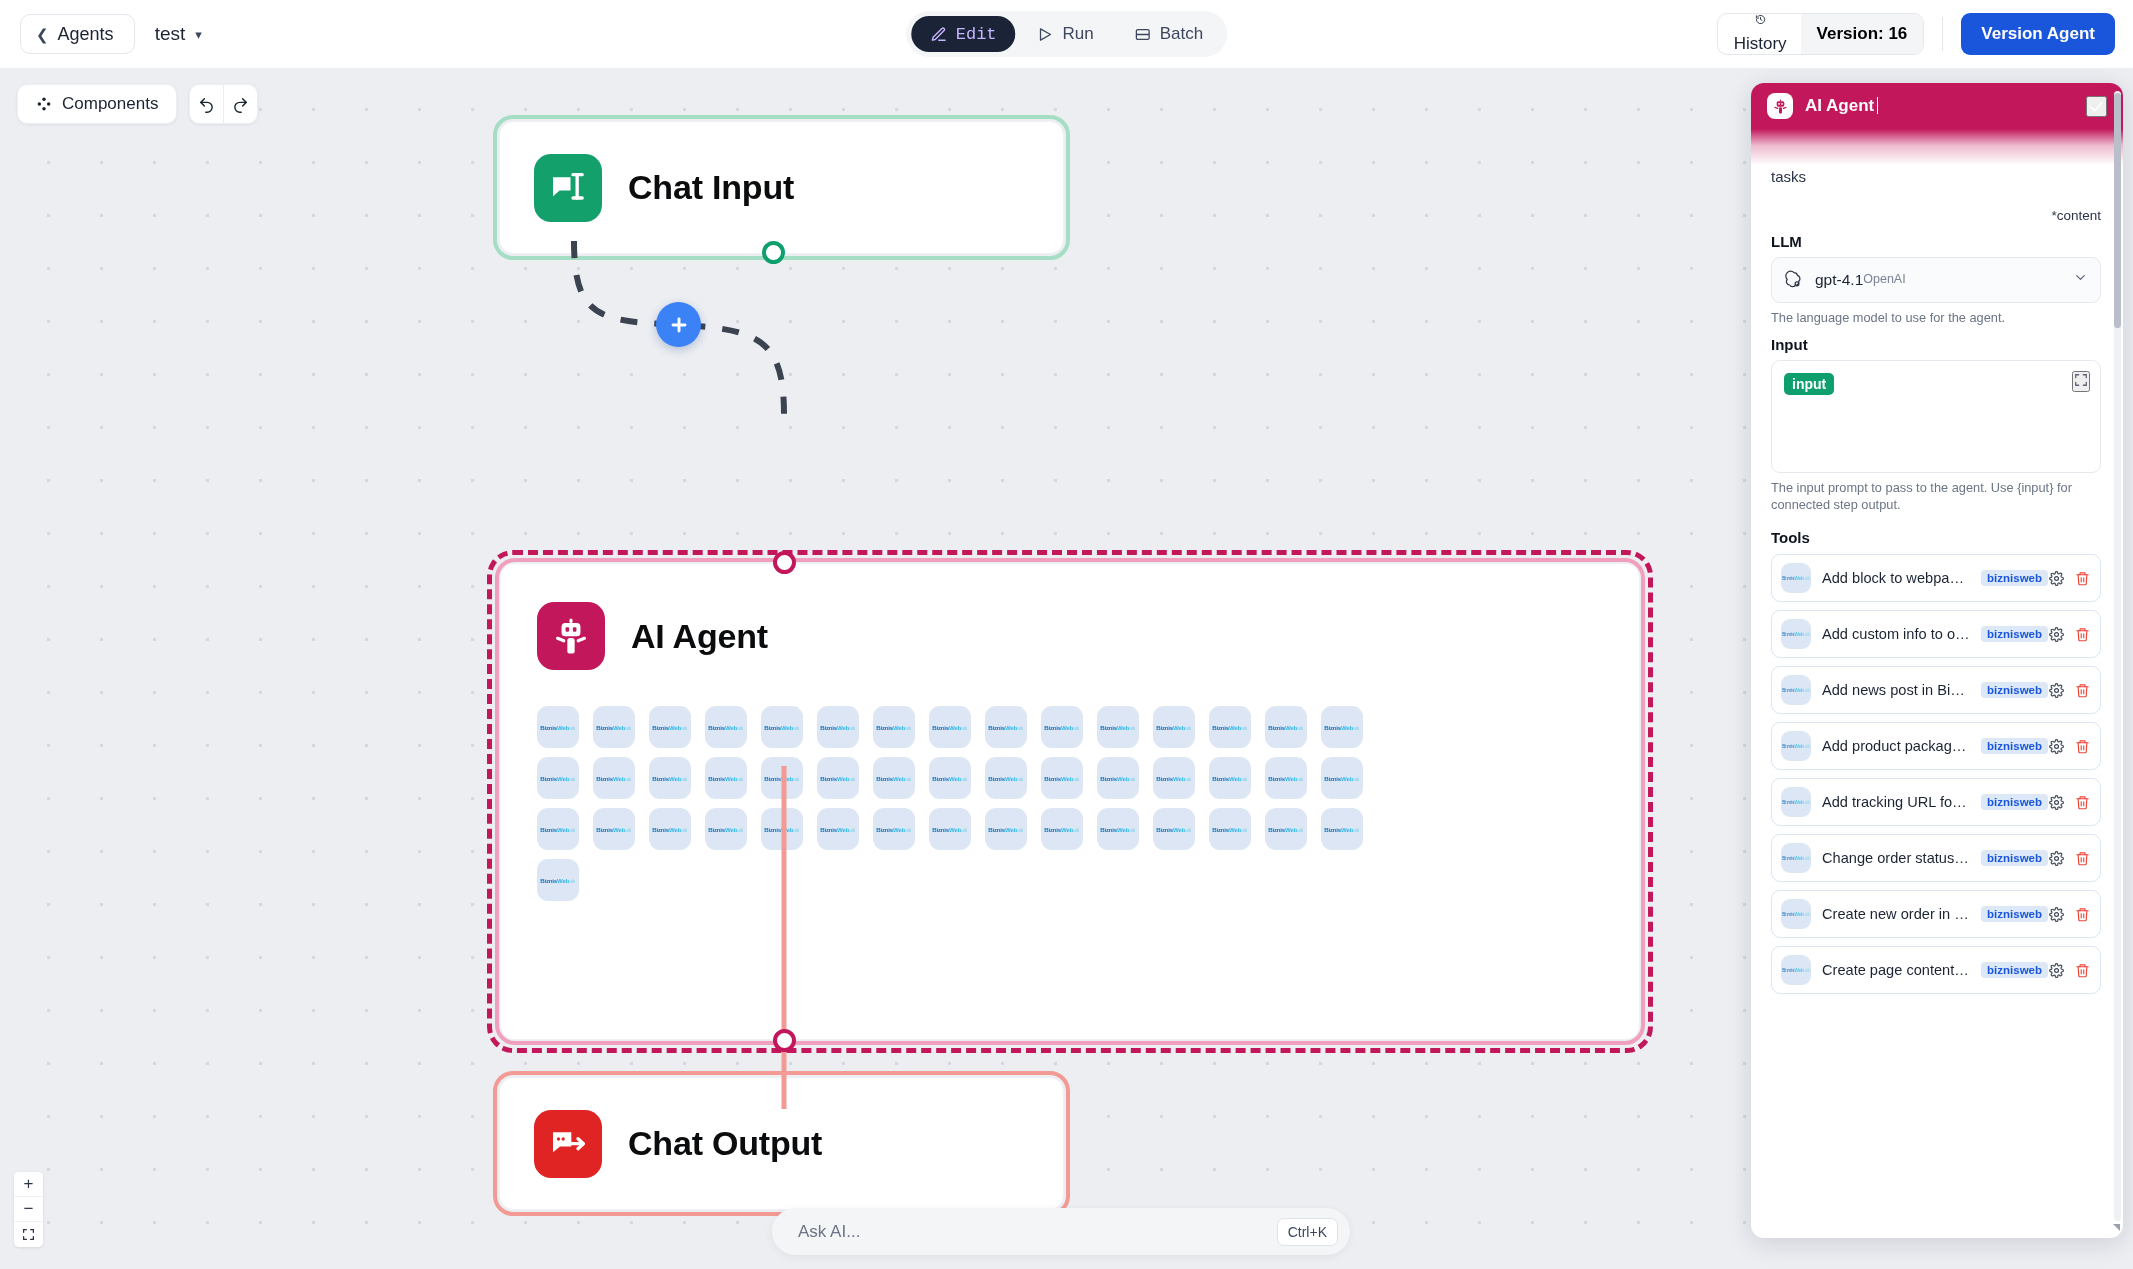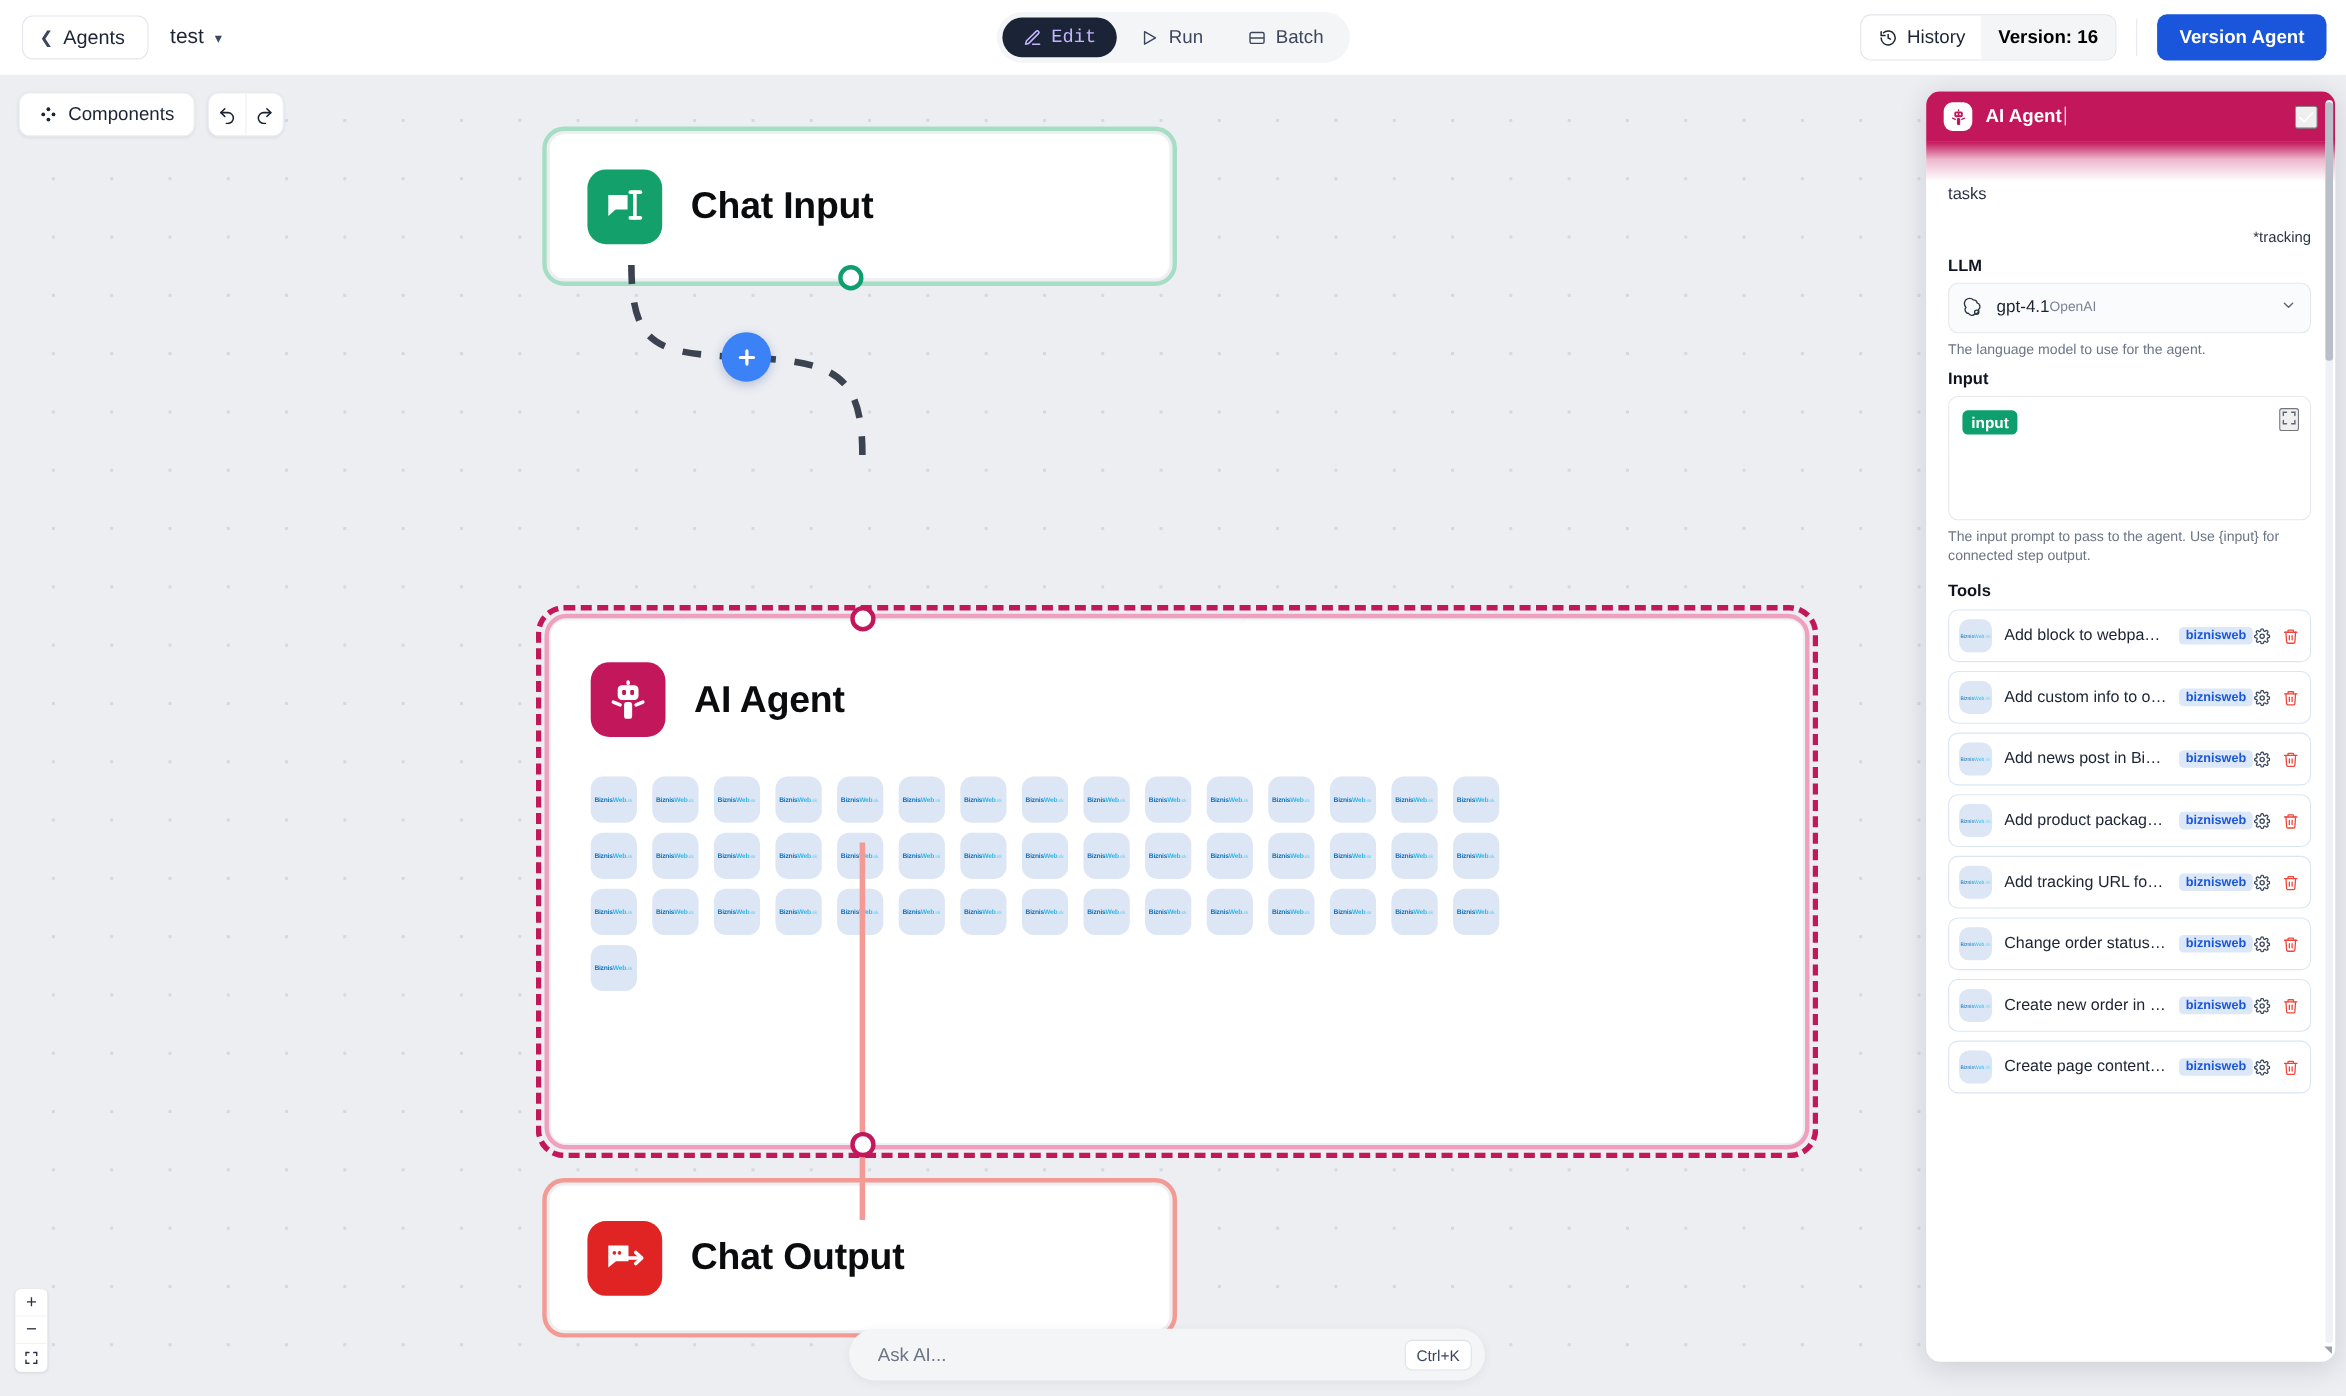--- a/index.html
+++ b/index.html
@@ -49,21 +49,21 @@
   .tb-right {
     position: absolute; right: 18px; display: flex; align-items: center; gap: 18px;
   }
   .hist-group {
     display: flex; align-items: center; height: 42px;
     border: 1px solid #e3e6ec; border-radius: 10px; overflow: hidden; background: #fff;
   }
   .hist-btn {
     display: flex; align-items: center; gap: 9px; height: 100%;
     padding: 0 14px 0 16px; font-size: 17px; color: #1c2433;
-    background: transparent; border: none; cursor: pointer;
+    background: transparent; border: none; cursor: pointer; flex-direction: column;
   }
   .ver-chip {
     height: 100%; display: flex; align-items: center; padding: 0 16px;
     background: #f4f5f7; font-size: 17px; color: #000000; font-weight: 600;
   }
   .tb-sep { width: 1px; height: 34px; background: #e3e6ec; }
   .publish-btn {
     height: 42px; padding: 0 20px; border-radius: 9px;
     background: #1a56db; color: #fff; font-size: 17px; font-weight: 600;
     border: none; cursor: pointer;
@@ -639,21 +639,21 @@
       <button class="panel-check">
         <svg width="17" height="17" viewBox="0 0 24 24" fill="none" stroke="currentColor" stroke-width="2.1" stroke-linecap="round" stroke-linejoin="round">
           <polyline points="4,12.5 9.5,18 20,6.5"></polyline>
         </svg>
       </button>
     </div>
     <div class="panel-grad"></div>
 
     <div class="panel-scroll">
       <div class="panel-desc">An AI agent that can call tools to accomplish tasks</div>
-      <div class="req-label">*tracking</div>
+      <div class="req-label">*content</div>
 
       <div class="fld-label">LLM</div>
       <div class="llm-select">
         <svg class="llm-logo" viewBox="0 0 24 24" fill="none" stroke="#2b3446" stroke-width="1.5">
           <path d="M12 3.2a4.2 4.2 0 0 1 4.1 3.2 4.2 4.2 0 0 1 1.6 7.2 4.2 4.2 0 0 1-4.1 5 4.2 4.2 0 0 1-6.8-.6 4.2 4.2 0 0 1-3-6.8A4.2 4.2 0 0 1 12 3.2z"></path>
           <circle cx="15.6" cy="16.6" r="2.3"></circle>
         </svg>
         <div class="llm-texts">
           <span class="llm-name">gpt-4.1</span>
           <span class="llm-sub">OpenAI</span>

